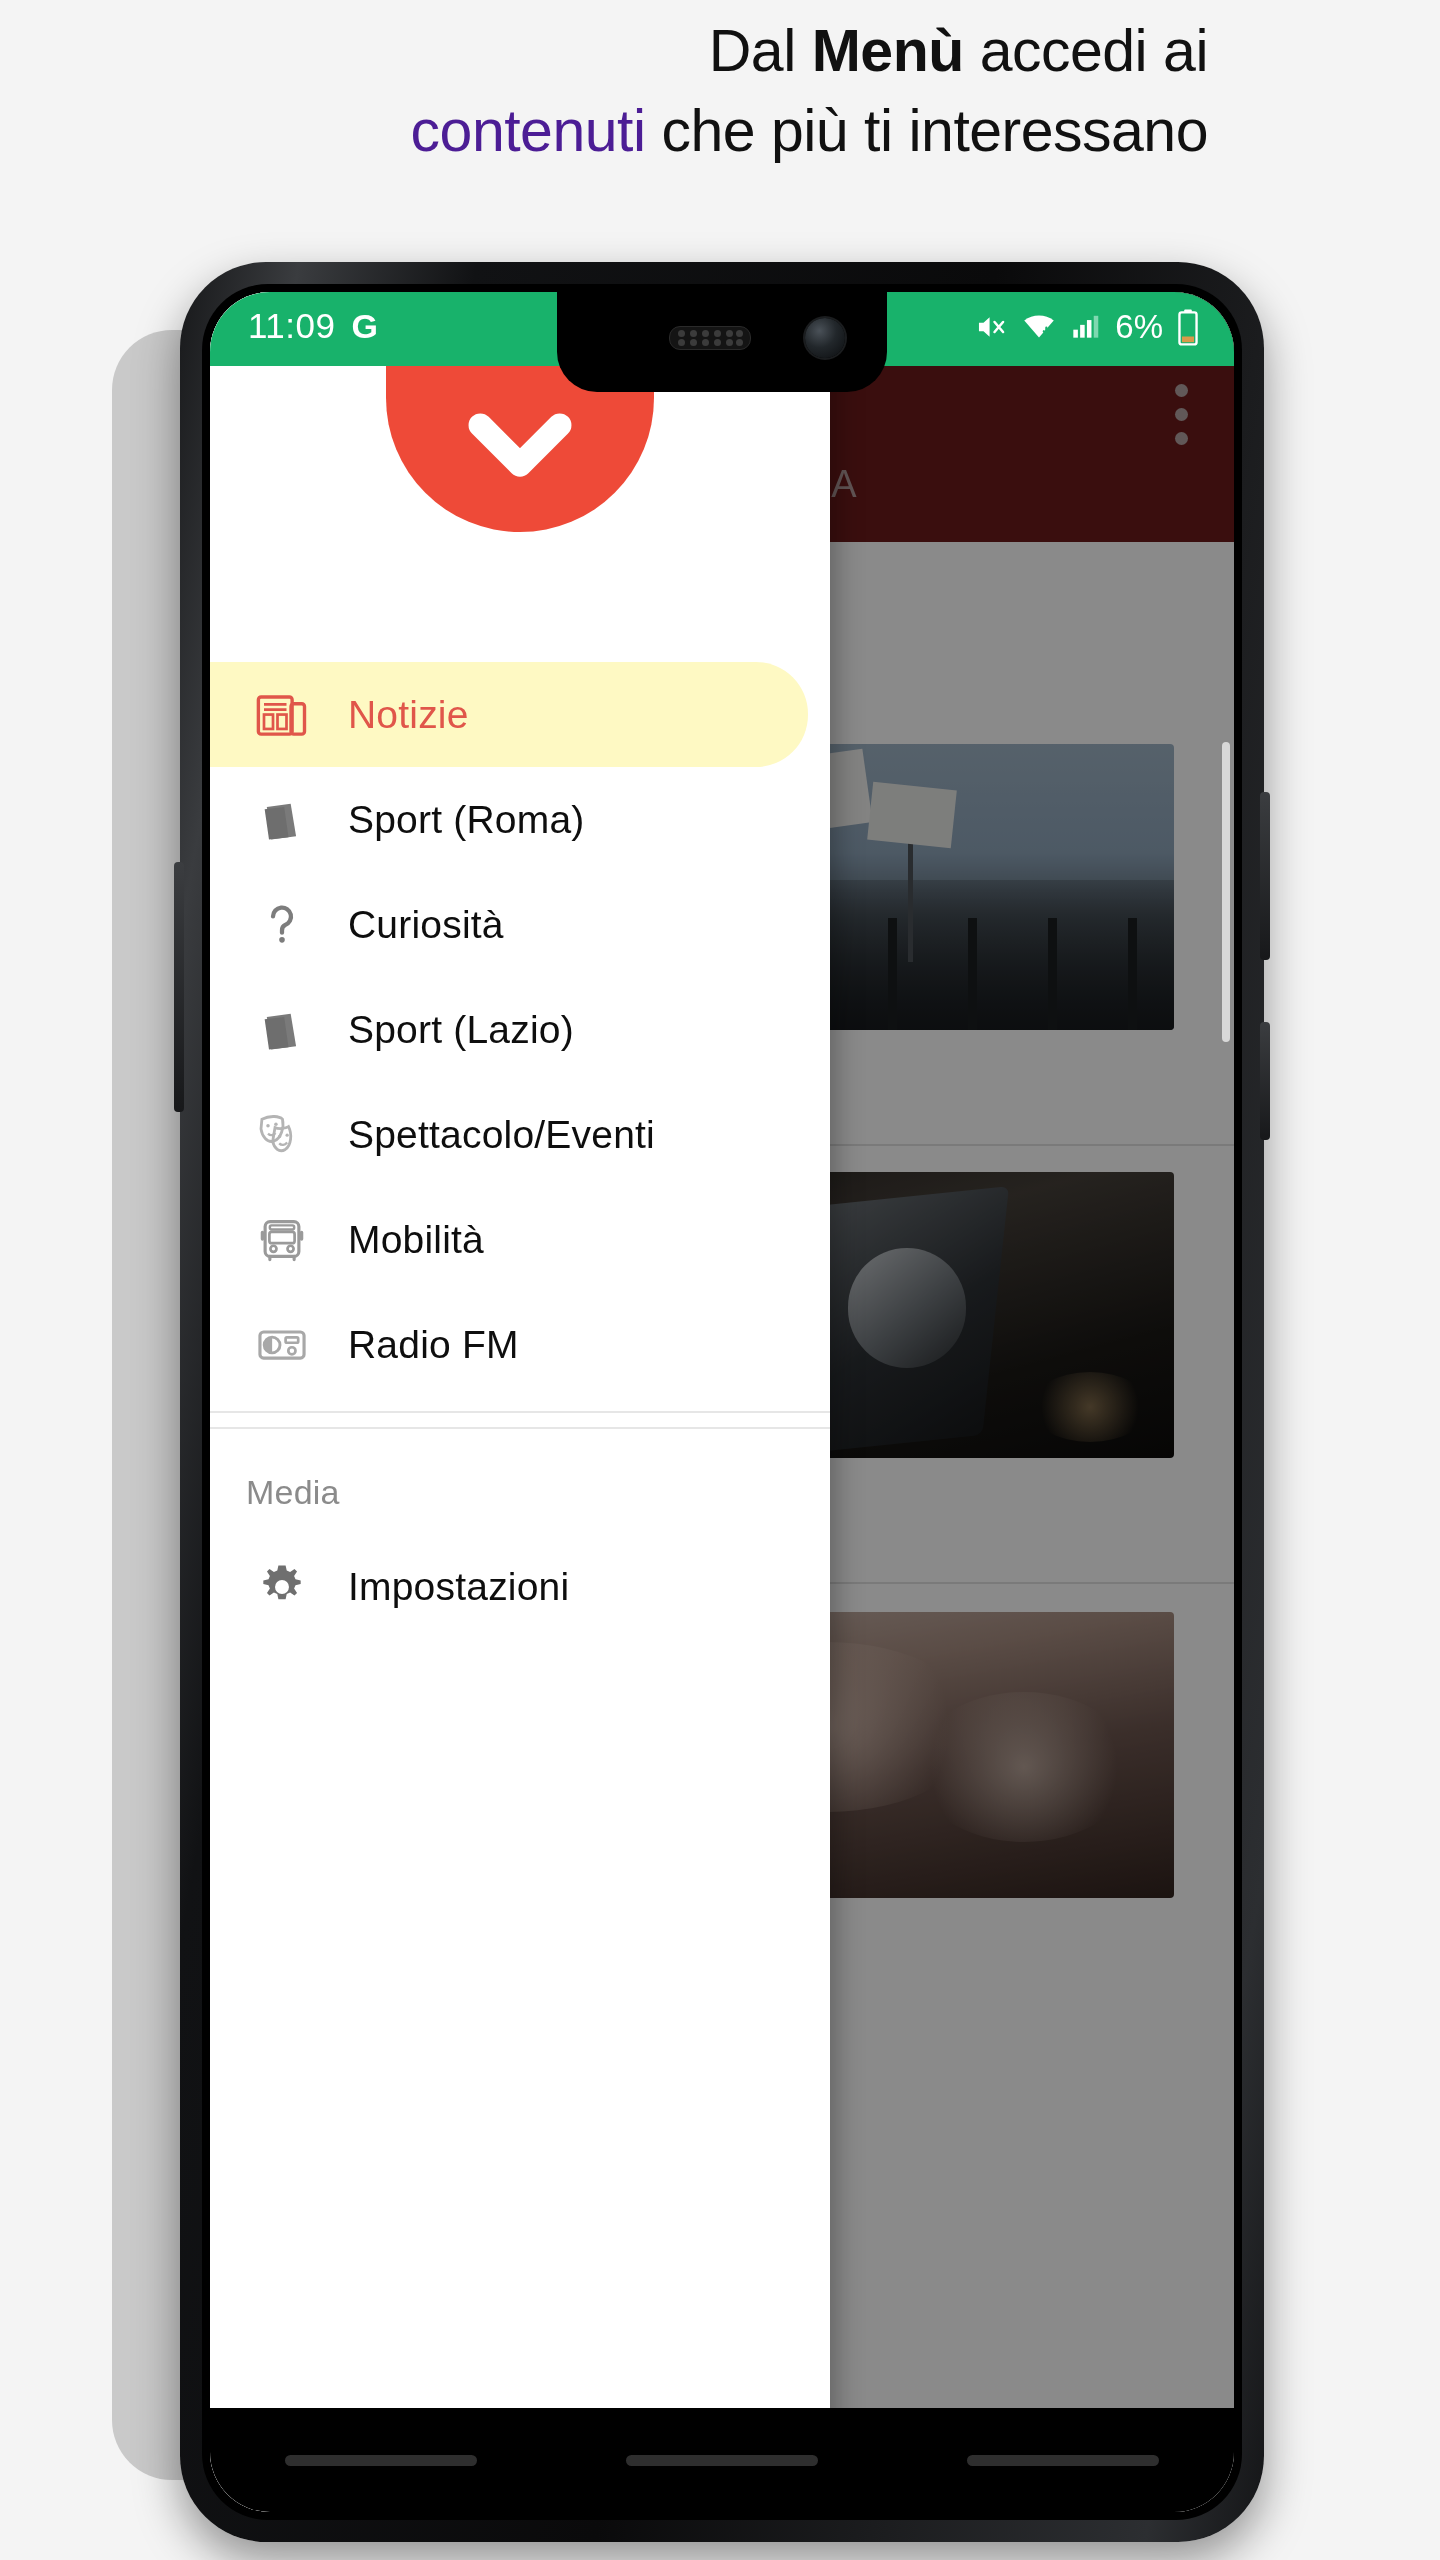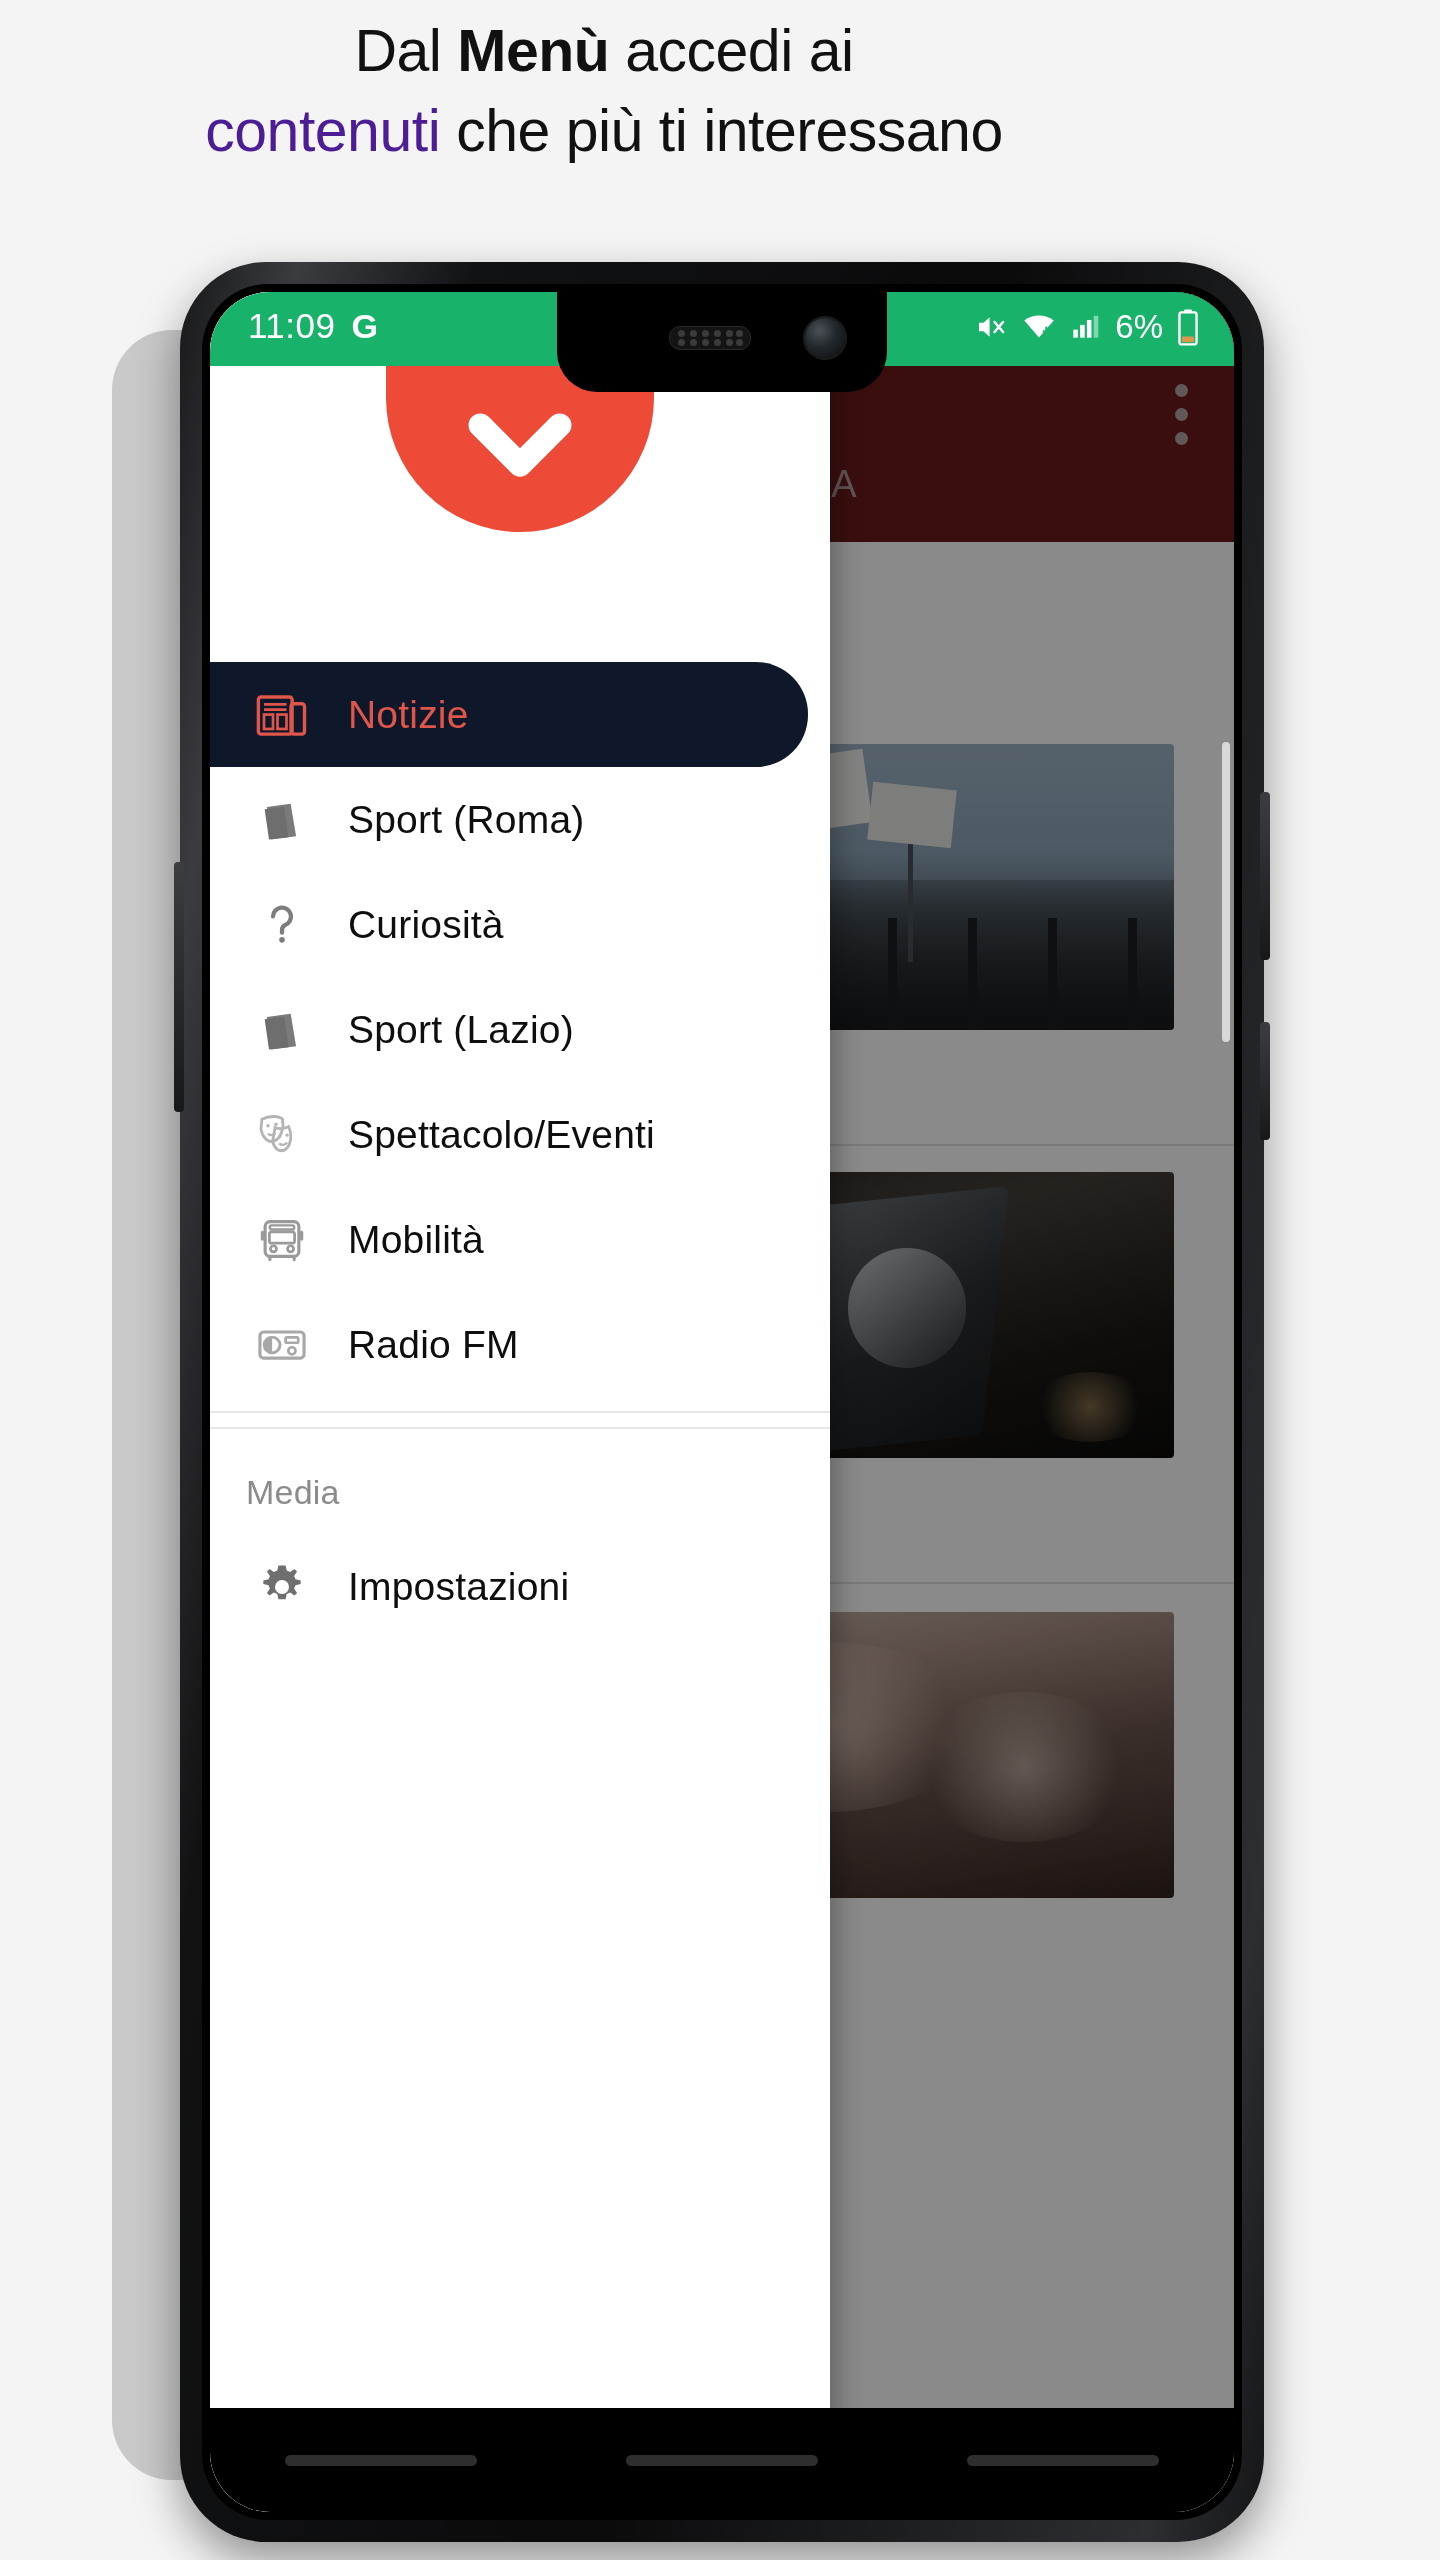--- a/index.html
+++ b/index.html
@@ -4,21 +4,21 @@
 <style>
   html,body{margin:0;padding:0;}
   body{
     width:1440px;height:2560px;position:relative;overflow:hidden;
     background:#f4f4f4;
     font-family:"Liberation Sans", sans-serif;
   }
   
   #promo-header{
     position:absolute;left:0;top:0;width:1208px;height:300px;
-    text-align:center;
+    text-align:right;
   }
   .promo-line{
     font-size:59px;line-height:74px;color:#111;white-space:nowrap;
     letter-spacing:-0.5px;
   }
   .promo-line.l1{padding-top:14px;}
   .promo-line.l2{padding-top:6px;}
   .promo-bold{font-weight:bold;}
   .promo-accent{color:#4c1d95;}
 
@@ -154,21 +154,21 @@
   #pocket-chevron{
     position:absolute;left:50%;top:96px;transform:translateX(-50%);
     width:124px;height:124px;
   }
   .drawer-list{position:relative;width:620px;}
   .drawer-item{
     position:relative;display:flex;align-items:center;height:105px;
     padding-left:36px;box-sizing:border-box;
   }
   .drawer-item.selected{
-    background:#0f172a;border-radius:0 52px 52px 0;margin-right:22px;
+    background:#fef9c3;border-radius:0 52px 52px 0;margin-right:22px;
   }
   .di-icon{width:72px;display:flex;align-items:center;justify-content:center;flex:0 0 72px;}
   .di-label{
     margin-left:30px;font-size:39px;color:#0e0e0e;letter-spacing:.2px;white-space:nowrap;
   }
   .drawer-item.selected .di-label{color:#e0564a;}
   .drawer-divider{height:2px;background:#e6e6e6;width:620px;margin:14px 0 0 0;}
   .drawer-subheader{
     font-size:34px;color:#8b8b8b;padding:44px 0 22px 36px;letter-spacing:.2px;
   }

